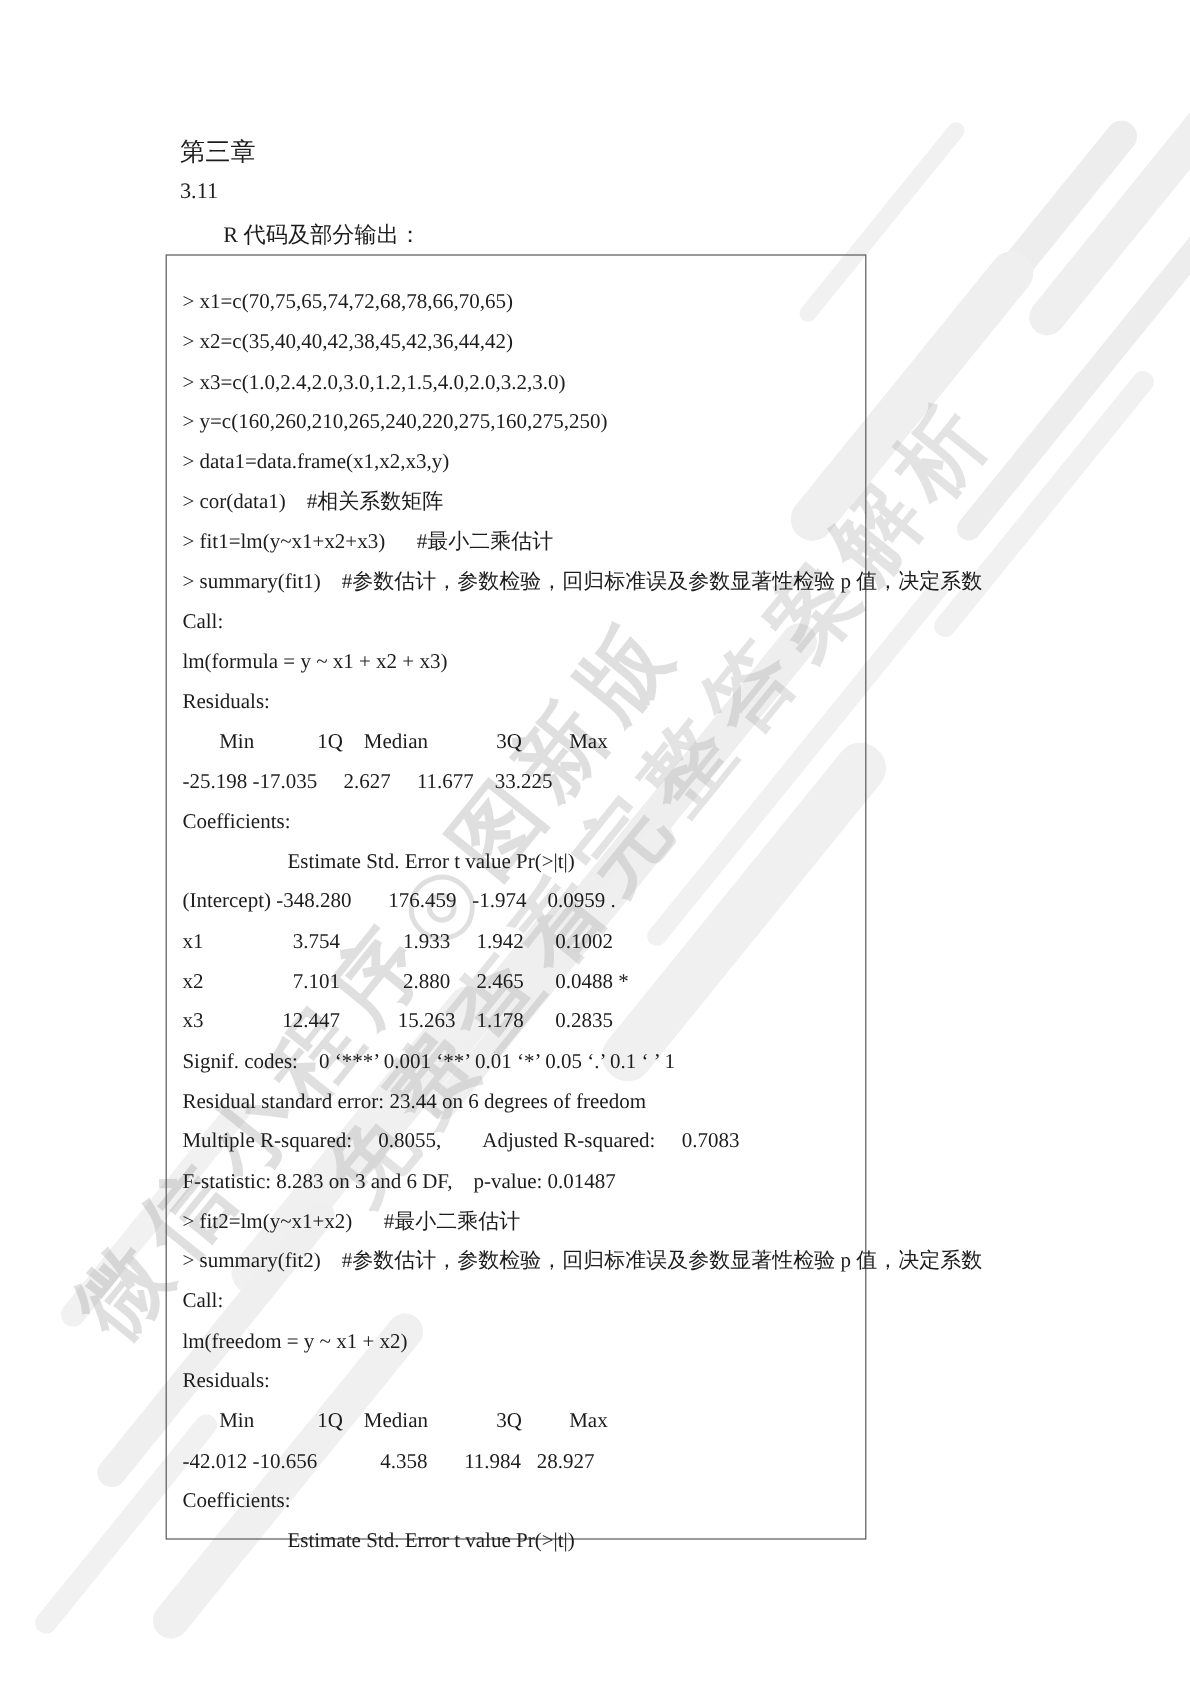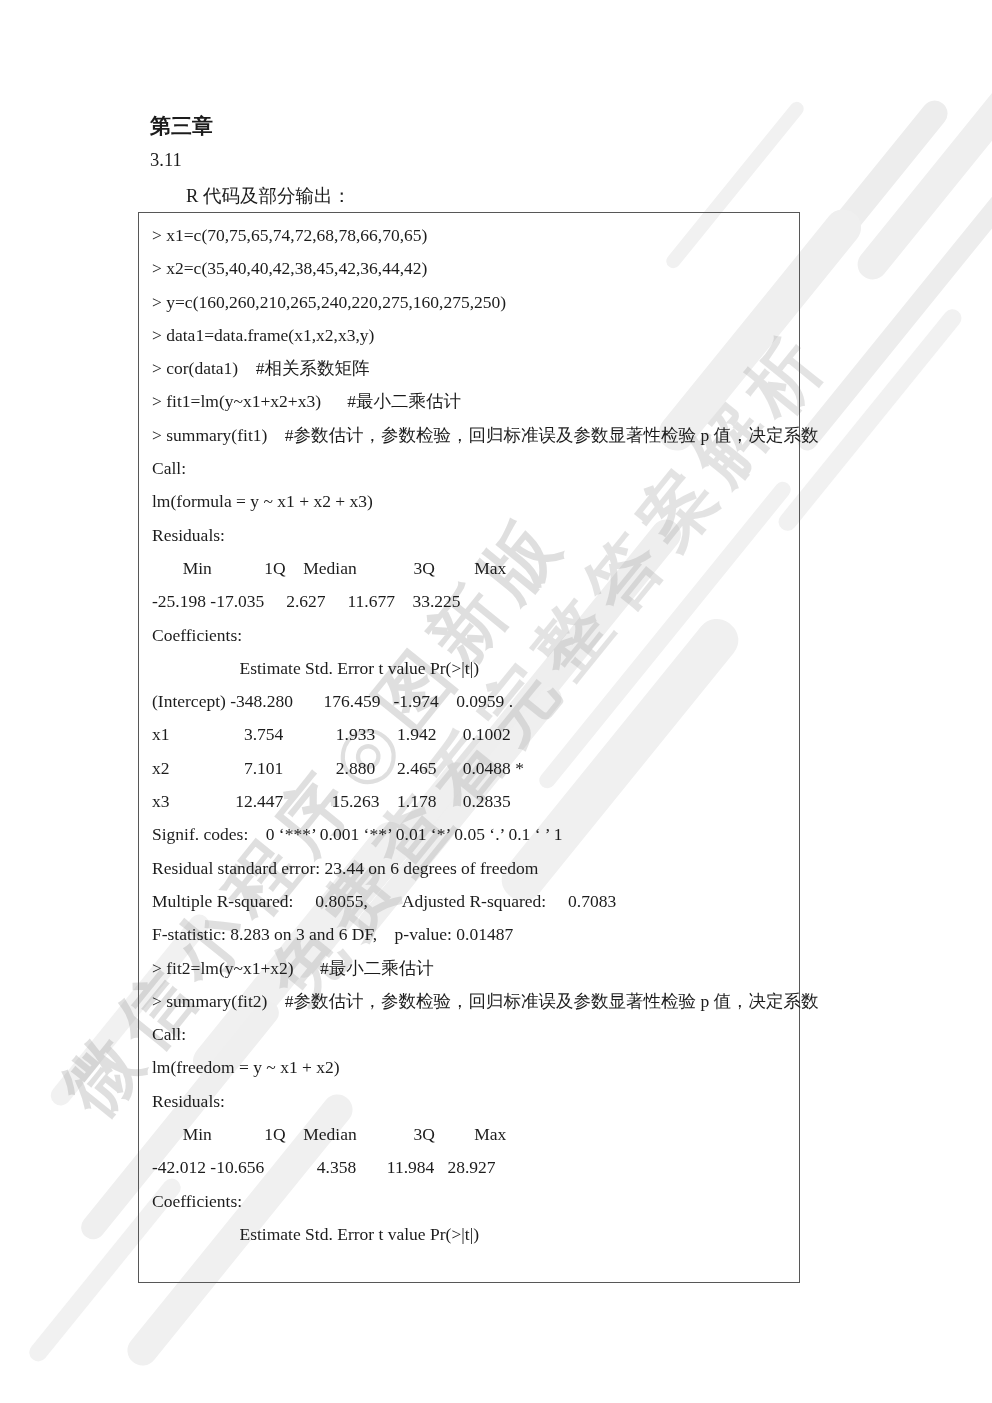--- a/index.html
+++ b/index.html
@@ -41,40 +41,40 @@
   
   .content {
     position: absolute;
     left: 0; top: 0; width: 992px; height: 1403px;
     z-index: 1;
   }
   .chapter {
     position: absolute;
     left: 150px; top: 112px;
     font-size: 21px;
-    font-weight: 700;
+    font-weight: 400;
   }
   .section-no {
     position: absolute;
     left: 150px; top: 150px;
     font-size: 18.5px;
   }
   .caption {
     position: absolute;
     left: 150px; top: 183px;
     font-size: 18.5px;
     margin-left: 36px;
   }
   .code-box {
     position: absolute;
     left: 138px; top: 212px;
-    width: 662px; height: 1071px;
+    width: 584px; height: 1071px;
     border: 1px solid #575757;
     box-sizing: border-box;
-    padding: 6px 0 0 13px;
+    padding: 22px 0 0 13px;
     background: transparent;
   }
   .code-line {
     height: 33.3px;
     line-height: 33.3px;
     font-size: 17.5px;
     white-space: pre;
   }
 </style>
 </head>
@@ -101,20 +101,21 @@
   <div class="wm-text line2">免费查看完整答案解析</div>
 </div>
 
 <div class="content">
   <div class="chapter">第三章</div>
   <div class="section-no">3.11</div>
   <div class="caption">R 代码及部分输出：</div>
   <div class="code-box">
       <div class="code-line">&gt; x1=c(70,75,65,74,72,68,78,66,70,65)</div>
       <div class="code-line">&gt; x2=c(35,40,40,42,38,45,42,36,44,42)</div>
+      <div class="code-line">&gt; x3=c(1.0,2.4,2.0,3.0,1.2,1.5,4.0,2.0,3.2,3.0)</div>
       <div class="code-line">&gt; y=c(160,260,210,265,240,220,275,160,275,250)</div>
       <div class="code-line">&gt; data1=data.frame(x1,x2,x3,y)</div>
       <div class="code-line">&gt; cor(data1)    #相关系数矩阵</div>
       <div class="code-line">&gt; fit1=lm(y~x1+x2+x3)      #最小二乘估计</div>
       <div class="code-line">&gt; summary(fit1)    #参数估计，参数检验，回归标准误及参数显著性检验 p 值，决定系数</div>
       <div class="code-line">Call:</div>
       <div class="code-line">lm(formula = y ~ x1 + x2 + x3)</div>
       <div class="code-line">Residuals:</div>
       <div class="code-line">       Min            1Q    Median             3Q         Max</div>
       <div class="code-line">-25.198 -17.035     2.627     11.677    33.225</div>

